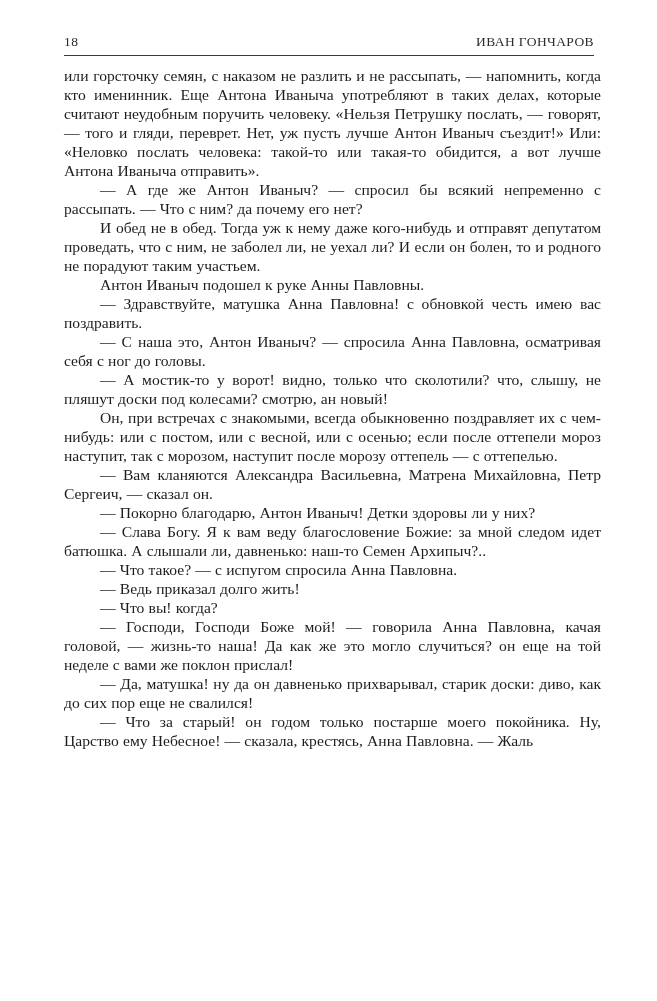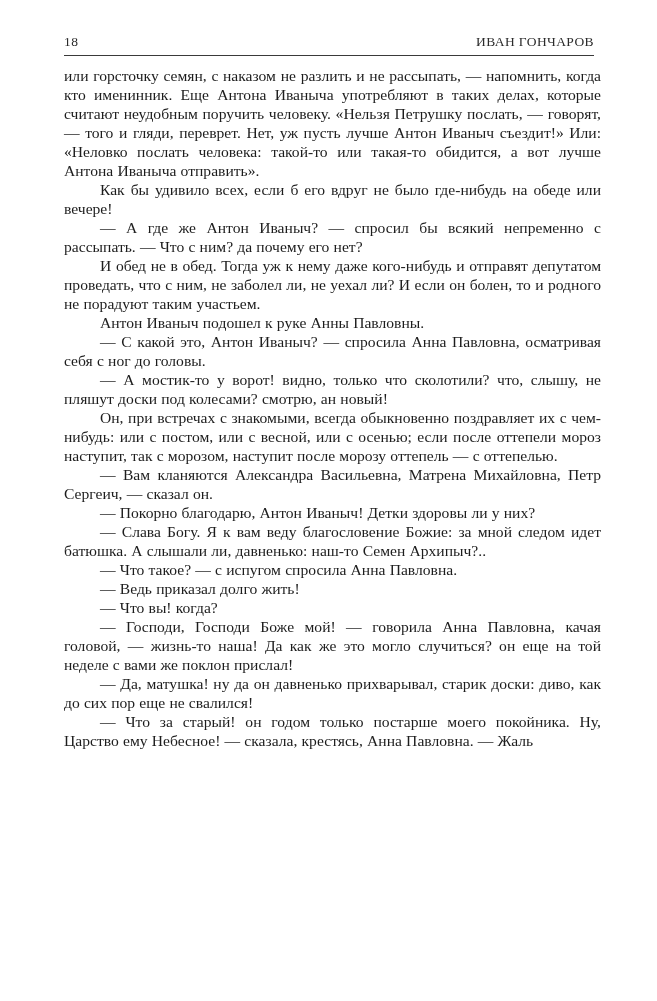--- a/index.html
+++ b/index.html
@@ -57,25 +57,25 @@
 <body>
 
 <div class="page">
   <div class="page-header">
     <span class="page-number">18</span>
     <span class="running-title">ИВАН ГОНЧАРОВ</span>
   </div>
 
   <div class="text-block">
       <p class="para no-indent">или горсточку семян, с наказом не разлить и не рассыпать, — напом­нить, когда кто именинник. Еще Антона Иваныча употребляют в та­ких делах, которые считают неудобным поручить человеку. «Нельзя Петрушку послать, — говорят, — того и гляди, переврет. Нет, уж пусть лучше Антон Иваныч съездит!» Или: «Неловко послать человека: та­кой-то или такая-то обидится, а вот лучше Антона Иваныча отпра­вить».</p>
-      <p class="para">Как бы удивило всех, если б его вдруг не было где-нибудь на обеде или вечере!</p>
       <p class="para">— А где же Антон Иваныч? — спросил бы всякий непременно с рассыпать. — Что с ним? да почему его нет?</p>
       <p class="para">И обед не в обед. Тогда уж к нему даже кого-нибудь и отправят де­путатом проведать, что с ним, не заболел ли, не уехал ли? И если он болен, то и родного не порадуют таким участьем.</p>
       <p class="para">Антон Иваныч подошел к руке Анны Павловны.</p>
-      <p class="para">— С какой это, Антон Иваныч? — спросила Анна Павловна, осмат­ривая себя с ног до головы.</p>
+      <p class="para">— Здравствуйте, матушка Анна Павловна! с обновкой честь имею вас поздравить.</p>
+      <p class="para">— С наша это, Антон Иваныч? — спросила Анна Павловна, осмат­ривая себя с ног до головы.</p>
       <p class="para">— А мостик-то у ворот! видно, только что сколотили? что, слышу, не пляшут доски под колесами? смотрю, ан новый!</p>
       <p class="para">Он, при встречах с знакомыми, всегда обыкновенно поздравляет их с чем-нибудь: или с постом, или с весной, или с осенью; если после оттепели мороз наступит, так с морозом, наступит после морозу отте­пель — с оттепелью.</p>
       <p class="para">— Вам кланяются Александра Васильевна, Матрена Михайловна, Петр Сергеич, — сказал он.</p>
       <p class="para">— Покорно благодарю, Антон Иваныч! Детки здоровы ли у них?</p>
       <p class="para">— Слава Богу. Я к вам веду благословение Божие: за мной следом идет батюшка. А слышали ли, давненько: наш-то Семен Архипыч?..</p>
       <p class="para">— Что такое? — с испугом спросила Анна Павловна.</p>
       <p class="para">— Ведь приказал долго жить!</p>
       <p class="para">— Что вы! когда?</p>
       <p class="para">— Господи, Господи Боже мой! — говорила Анна Павловна, качая головой, — жизнь-то наша! Да как же это могло случиться? он еще на той неделе с вами же поклон прислал!</p>
       <p class="para">— Да, матушка! ну да он давненько прихварывал, старик доски: диво, как до сих пор еще не свалился!</p>

